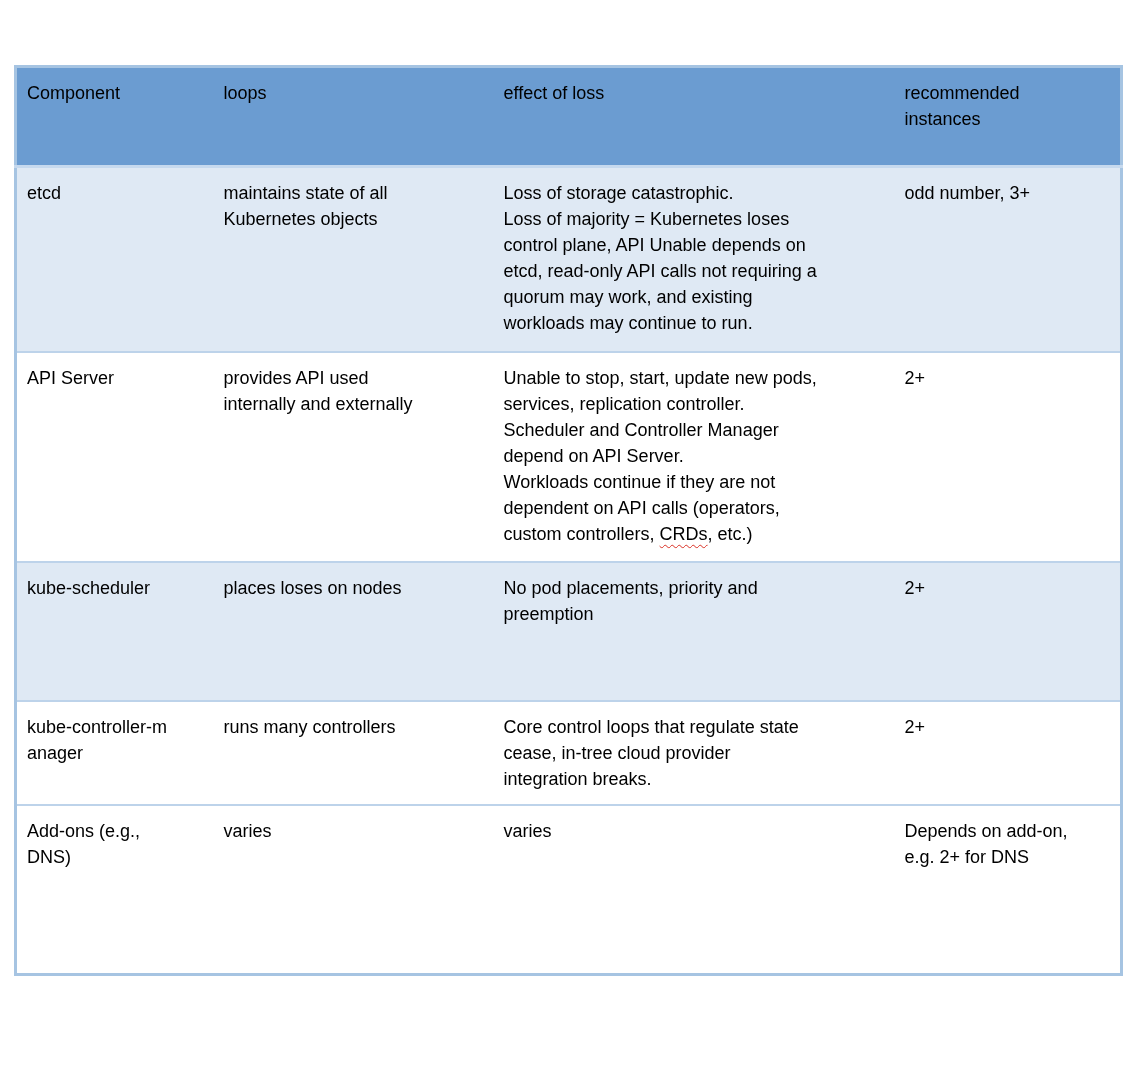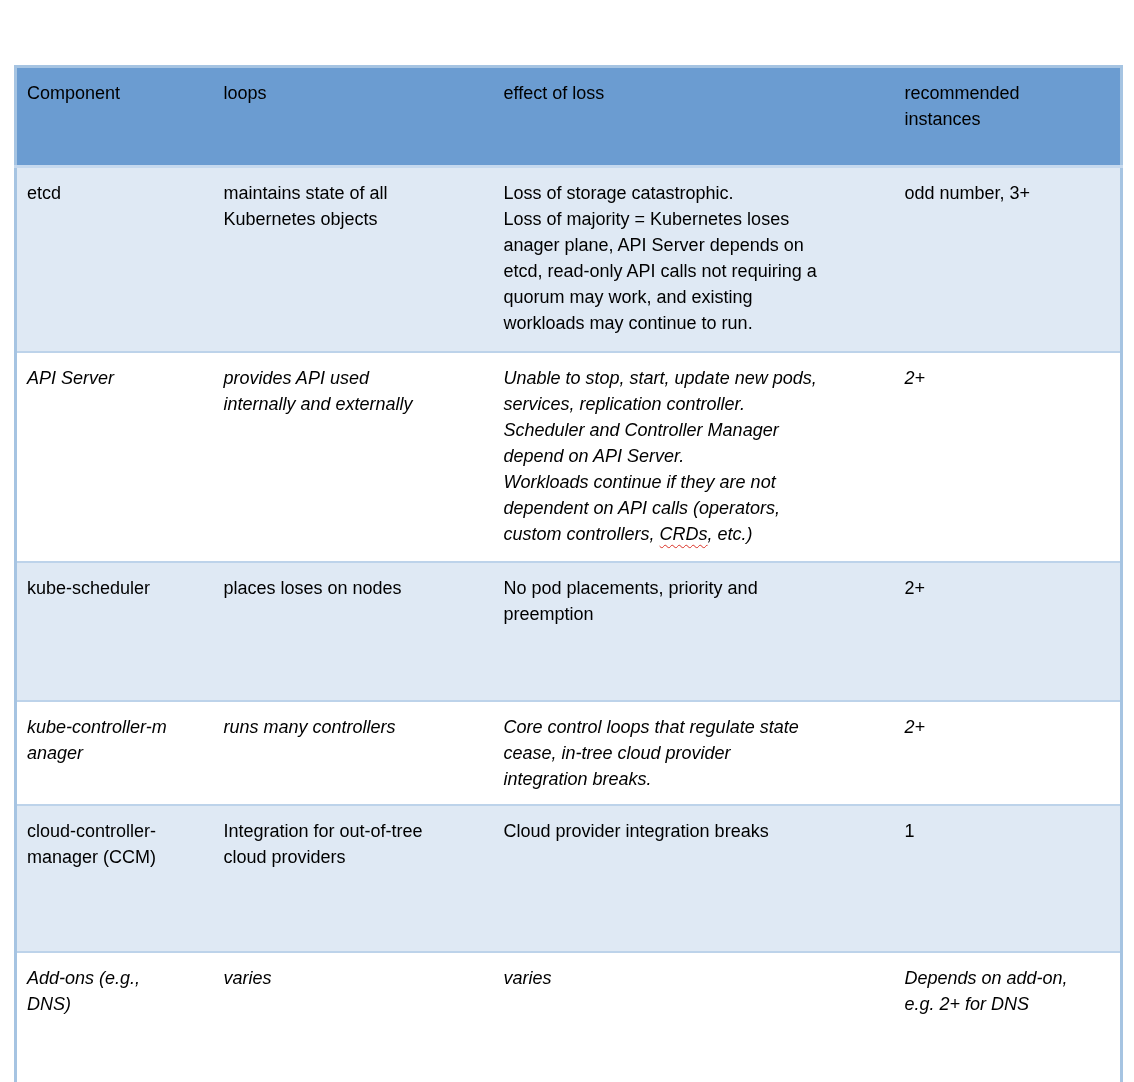--- a/index.html
+++ b/index.html
@@ -47,21 +47,21 @@
     overflow-wrap: break-word;
     font-weight: 400;
   }
   thead th {
     background: var(--header-bg);
     border-bottom: 3px solid var(--header-border);
     height: 100px;
   }
   tbody td { border-top: 2px solid var(--row-border); }
   tr.alt td { background: var(--alt-row-bg); }
-  tr.plain td { background: var(--white-row-bg); font-style: italic; }
+  tr.plain td { background: var(--white-row-bg); }
   tr.r0 { height: 185px; }
   tr.r1 { height: 210px; }
   tr.r2 { height: 139px; }
   tr.r3 { height: 101px; }
   tr.r4 { height: 147px; }
   tr.r5 { height: 170px; }
   .squiggle {
     text-decoration-line: underline;
     text-decoration-style: wavy;
     text-decoration-color: var(--squiggle);
@@ -89,21 +89,21 @@
 instances</th>
       </tr>
     </thead>
     <tbody>
       <tr class="alt r0">
         <td>etcd</td>
         <td>maintains state of all
 Kubernetes objects</td>
         <td>Loss of storage catastrophic.
 Loss of majority = Kubernetes loses
-anager plane, API Server depends on
+control plane, API Unable depends on
 etcd, read-only API calls not requiring a
 quorum may work, and existing
 workloads may continue to run.</td>
         <td>odd number, 3+</td>
       </tr>
       <tr class="plain r1">
         <td>API Server</td>
         <td>provides API used
 internally and externally</td>
         <td><span>Unable to stop, start, update new pods,
@@ -124,28 +124,20 @@
       </tr>
       <tr class="plain r3">
         <td>kube-controller-m
 anager</td>
         <td>runs many controllers</td>
         <td>Core control loops that regulate state
 cease, in-tree cloud provider
 integration breaks.</td>
         <td>2+</td>
       </tr>
-      <tr class="alt r4">
-        <td>cloud-controller-
-manager (CCM)</td>
-        <td>Integration for out-of-tree
-cloud providers</td>
-        <td>Cloud provider integration breaks</td>
-        <td>1</td>
-      </tr>
       <tr class="plain r5">
         <td>Add-ons (e.g.,
 DNS)</td>
         <td>varies</td>
         <td>varies</td>
         <td>Depends on add-on,
 e.g. 2+ for DNS</td>
       </tr>
     </tbody>
   </table>

